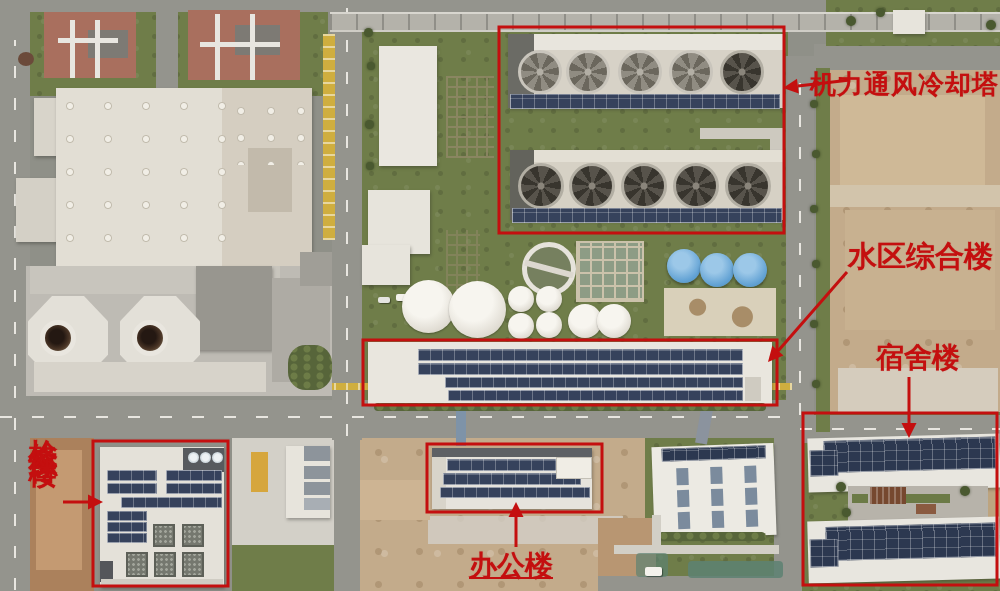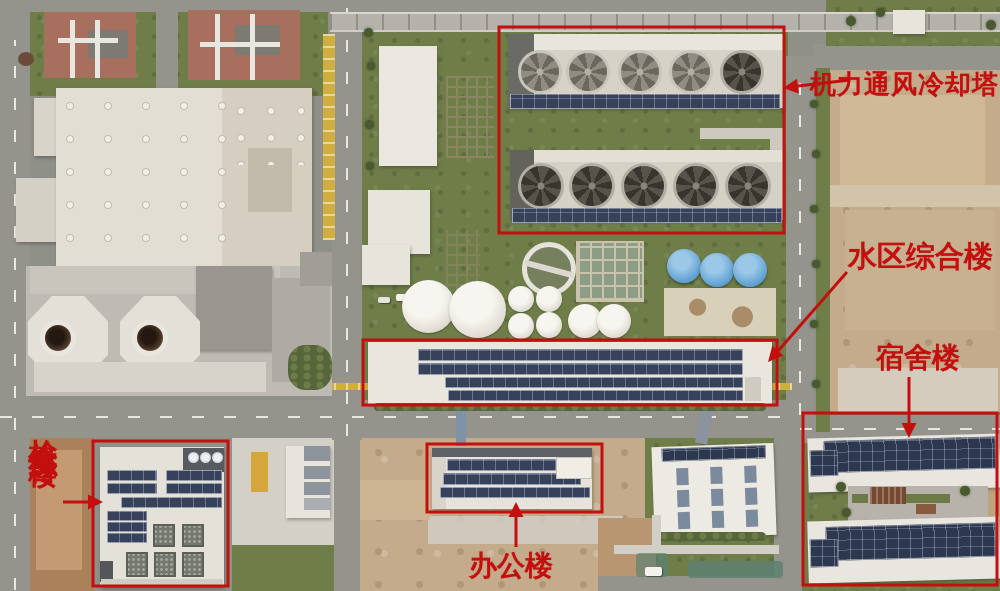--- a/index.html
+++ b/index.html
@@ -303,14 +303,14 @@
       <polygon points="909,438 901.5,423 916.5,423"></polygon>
       <polygon points="103,502 88,494.5 88,509.5"></polygon>
       <polygon points="516,502 508.5,517 523.5,517"></polygon>
     </g>
   </svg>
 
   <div class="anno-label" style="left:810px;top:71px;font-size:26px;letter-spacing:1px;">机力通风冷却塔</div>
   <div class="anno-label" style="left:848px;top:241px;font-size:29px;">水区综合楼</div>
   <div class="anno-label" style="left:876px;top:343px;font-size:28px;">宿舍楼</div>
   <div class="anno-label" style="left:28px;top:415px;font-size:29px;writing-mode:vertical-rl;text-orientation:upright;letter-spacing:5px;">检修综合楼</div>
-  <div class="anno-label" style="left:469px;top:551px;font-size:28px;">办公楼</div>
+  <div class="anno-label" style="left:469px;top:551px;font-size:28px;text-decoration:underline;">办公楼</div>
 </div>
 
 </body></html>

